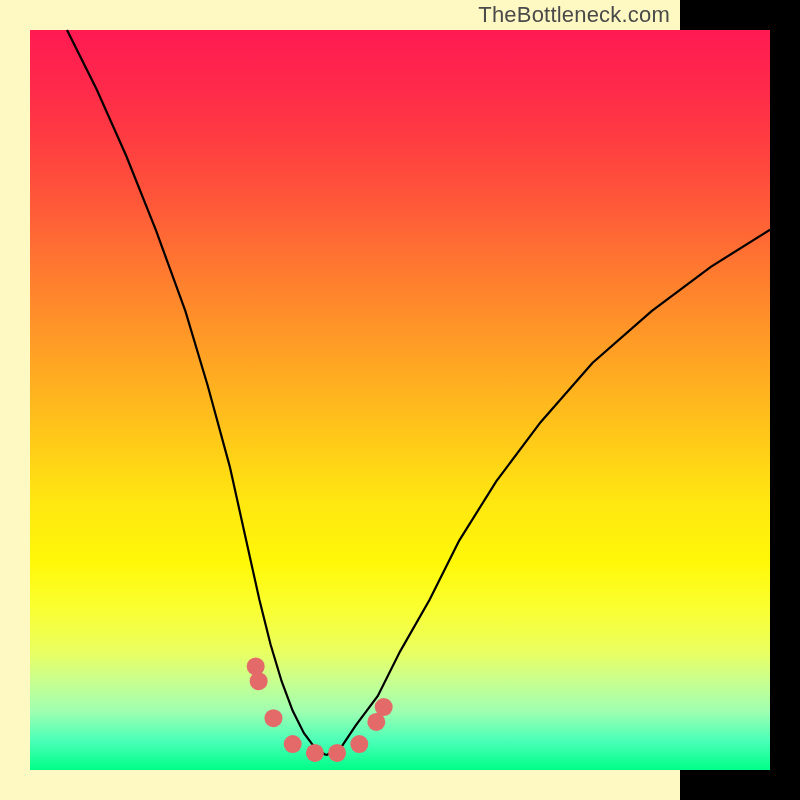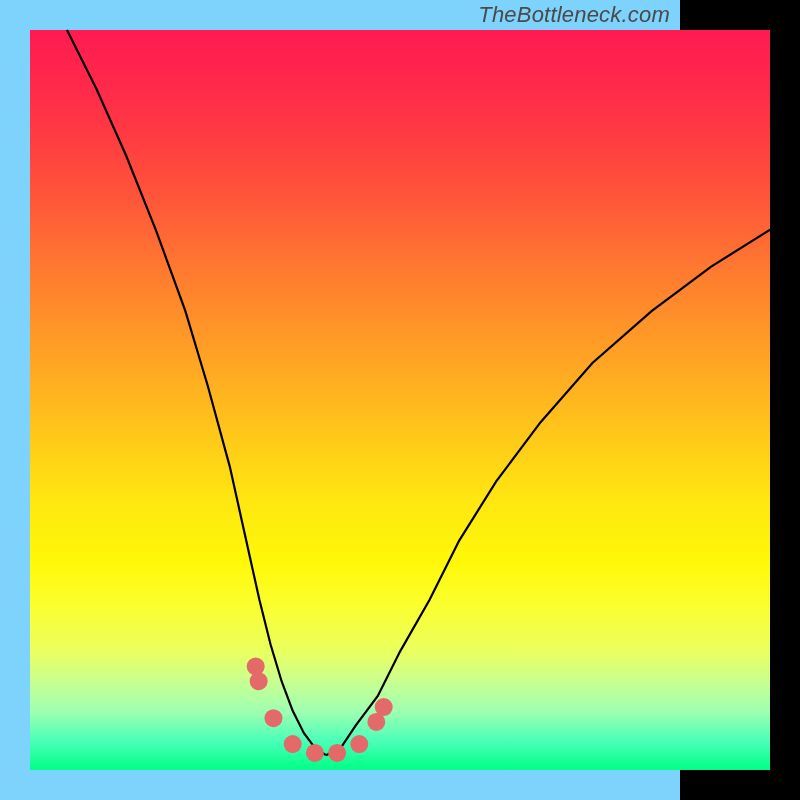--- a/index.html
+++ b/index.html
@@ -10,22 +10,21 @@
     background: #000;
     overflow: hidden;
     font-family: Arial, Helvetica, sans-serif;
   }
   .frame {
     position: absolute;
     left: 0;
     top: 0;
     width: 680px;
     height: 800px;
-    background: #7dd3fc;
-    font-style: italic;
+    background: #fef9c3;
   }
   .plot {
     position: absolute;
     left: 30px;
     top: 30px;
     width: 740px;
     height: 740px;
     background: linear-gradient(to bottom,
       #ff1a52 0%,
       #ff2a4a 8%,

